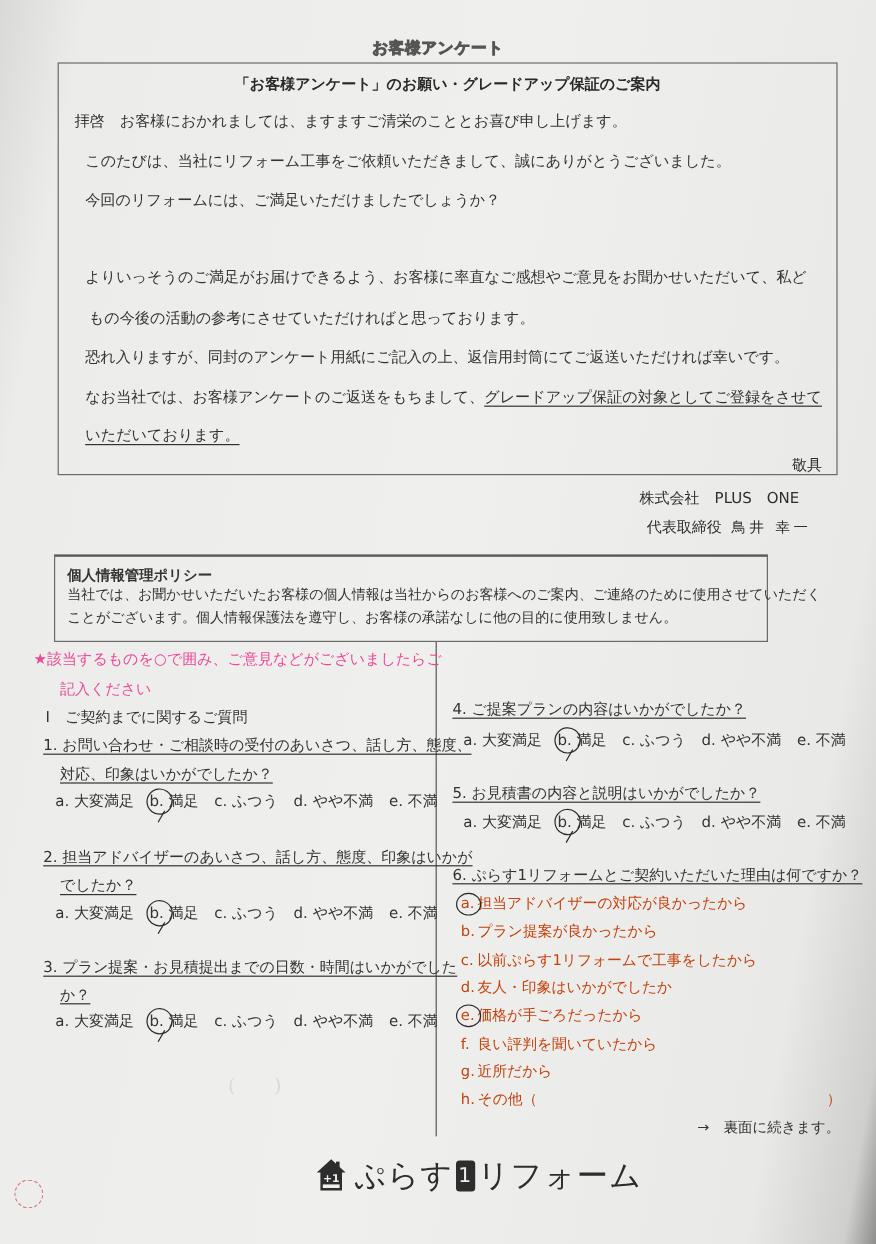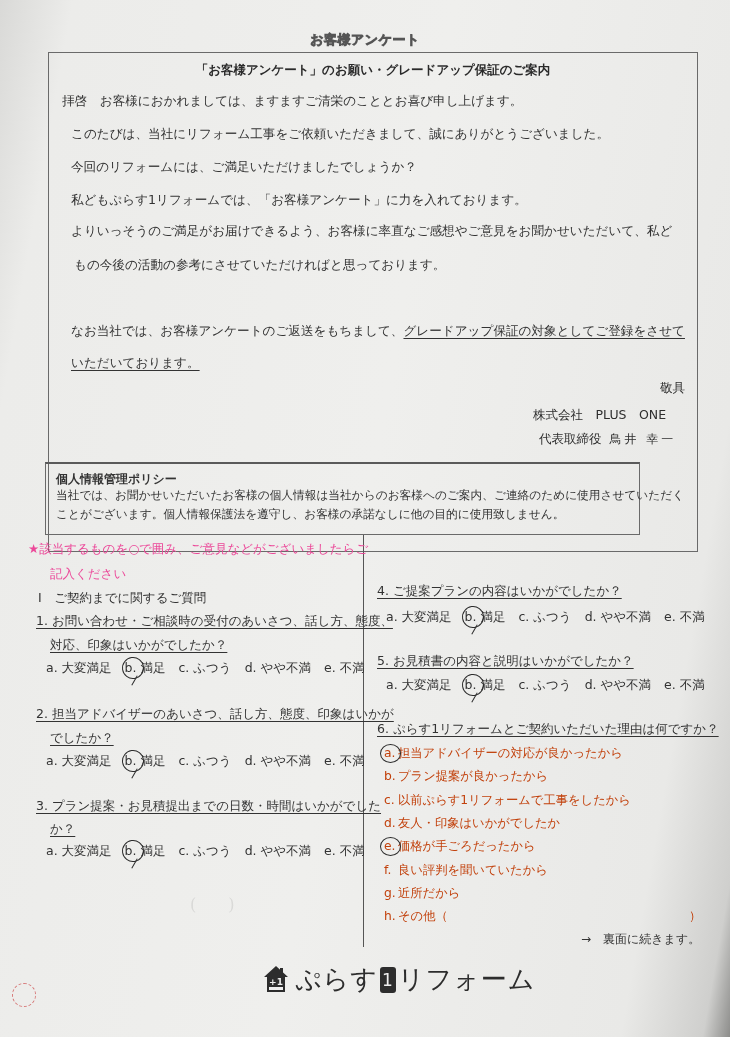--- a/index.html
+++ b/index.html
@@ -10,21 +10,21 @@
       color: #2e2e2e;
       position: relative;
     }
     .page-title {
       position: absolute; left: 0; width: 730px; top: 31px;
       text-align: center; font-size: 13px; font-weight: bold;
       color: #f2f2f0; letter-spacing: 0.5px;
       -webkit-text-stroke: 0.8px #555;
     }
     .letter-box {
-      position: absolute; left: 48px; top: 52px; width: 650px; height: 500px;
+      position: absolute; left: 48px; top: 52px; width: 650px; height: 344px;
       border: 1.3px solid #6a6a6a;
     }
     .letter-heading {
       position: absolute; top: 9px; left: 0; width: 100%;
       text-align: center; font-size: 12.5px; font-weight: bold; color: #2a2a2a;
     }
     .letter-line {
       position: absolute; left: 13px; font-size: 12.6px; white-space: nowrap; color: #333;
     }
     .letter-line.indent { left: 22px; text-align: right; }
@@ -84,23 +84,23 @@
 </head>
 <body>
 
 <div class="page-title">お客様アンケート</div>
 
 <div class="letter-box">
   <div class="letter-heading">「お客様アンケート」のお願い・グレードアップ保証のご案内</div>
   <div class="letter-line" style="top:40px">拝啓　お客様におかれましては、ますますご清栄のこととお喜び申し上げます。</div>
   <div class="letter-line indent" style="top:73px">このたびは、当社にリフォーム工事をご依頼いただきまして、誠にありがとうございました。</div>
   <div class="letter-line indent" style="top:106px">今回のリフォームには、ご満足いただけましたでしょうか？</div>
-  <div class="letter-line indent" style="top:139px">私どもぷらす1リフォームでは、「お客様アンケート」に力を入れております。</div>
   <div class="letter-line indent" style="top:170px">よりいっそうのご満足がお届けできるよう、お客様に率直なご感想やご意見をお聞かせいただいて、私ど</div>
   <div class="letter-line indent2" style="top:204px">もの今後の活動の参考にさせていただければと思っております。</div>
+  <div class="letter-line indent" style="top:237px">恐れ入りますが、同封のアンケート用紙にご記入の上、返信用封筒にてご返送いただければ幸いです。</div>
   <div class="letter-line indent" style="top:270px">
     <span>なお当社では、お客様アンケートのご返送をもちまして、</span><span class="u">グレードアップ保証の対象としてご登録をさせて</span>
   </div>
   <div class="letter-line indent" style="top:302px">
     <span class="u">いただいております。</span>
   </div>
   <div class="closing">敬具</div>
   <div class="company">株式会社　PLUS　ONE</div>
   <div class="rep">
     <span>代表取締役</span><span class="sig">鳥井 幸一</span>

